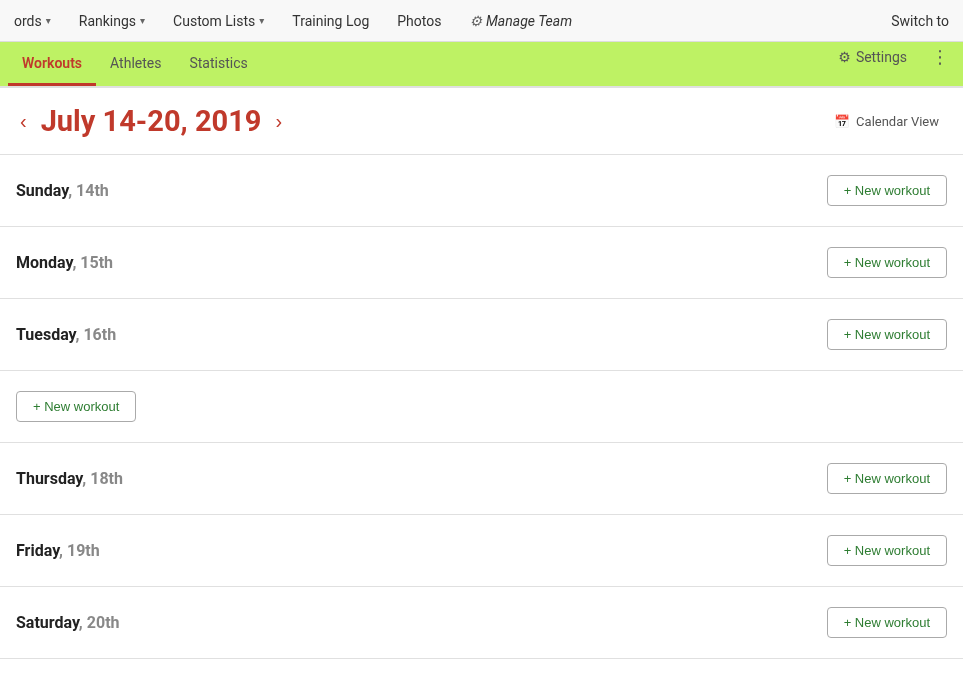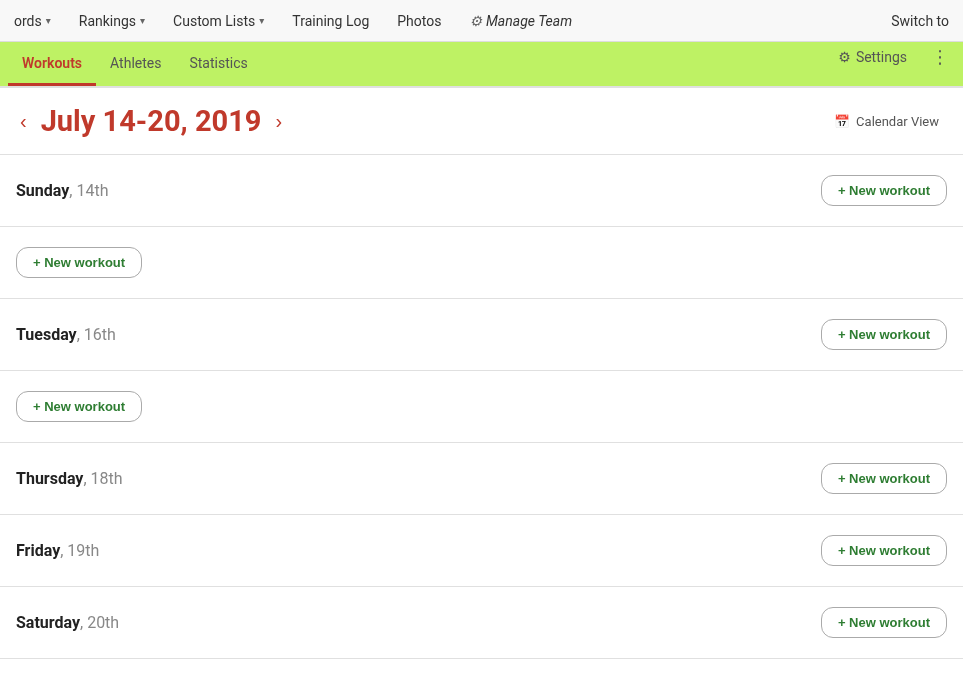--- a/index.html
+++ b/index.html
@@ -146,35 +146,34 @@
       font-size: 16px;
       color: #222;
       flex: 1;
     }
     .day-label .day-name {
       font-weight: 700;
       color: #222;
     }
     .day-label .day-num {
       color: #888;
-      font-weight: 400;
+      font-weight: 700;
     }
     .new-workout-btn {
       background: #fff;
       border: 1px solid #aaa;
-      border-radius: 12px;
+      border-radius: 4px;
       padding: 7px 16px;
       font-size: 13px;
       color: #2e7d32;
       cursor: pointer;
       white-space: nowrap;
       display: flex;
       align-items: center;
       gap: 4px;
-      font-weight: bold;
     }
   </style>
 </head>
 <body>
 
 <nav class="top-nav">
   <div class="top-nav-item">
     <span>ords</span>
     <span class="caret">▾</span>
   </div>
@@ -238,20 +237,21 @@
     <span>Calendar View</span>
   </div>
 </div>
 
 <div id="days-container">
 <div class="day-row">
       <div class="day-label"><span class="day-name">Sunday</span><span class="day-num">, 14th</span></div>
       <button class="new-workout-btn">+ New workout</button>
     </div>
     <div class="day-row">
+      <div class="day-label"><span class="day-name">Monday</span><span class="day-num">, 15th</span></div>
       <button class="new-workout-btn">+ New workout</button>
     </div>
     <div class="day-row">
       <div class="day-label"><span class="day-name">Tuesday</span><span class="day-num">, 16th</span></div>
       <button class="new-workout-btn">+ New workout</button>
     </div>
     <div class="day-row">
       <button class="new-workout-btn">+ New workout</button>
     </div>
     <div class="day-row">

